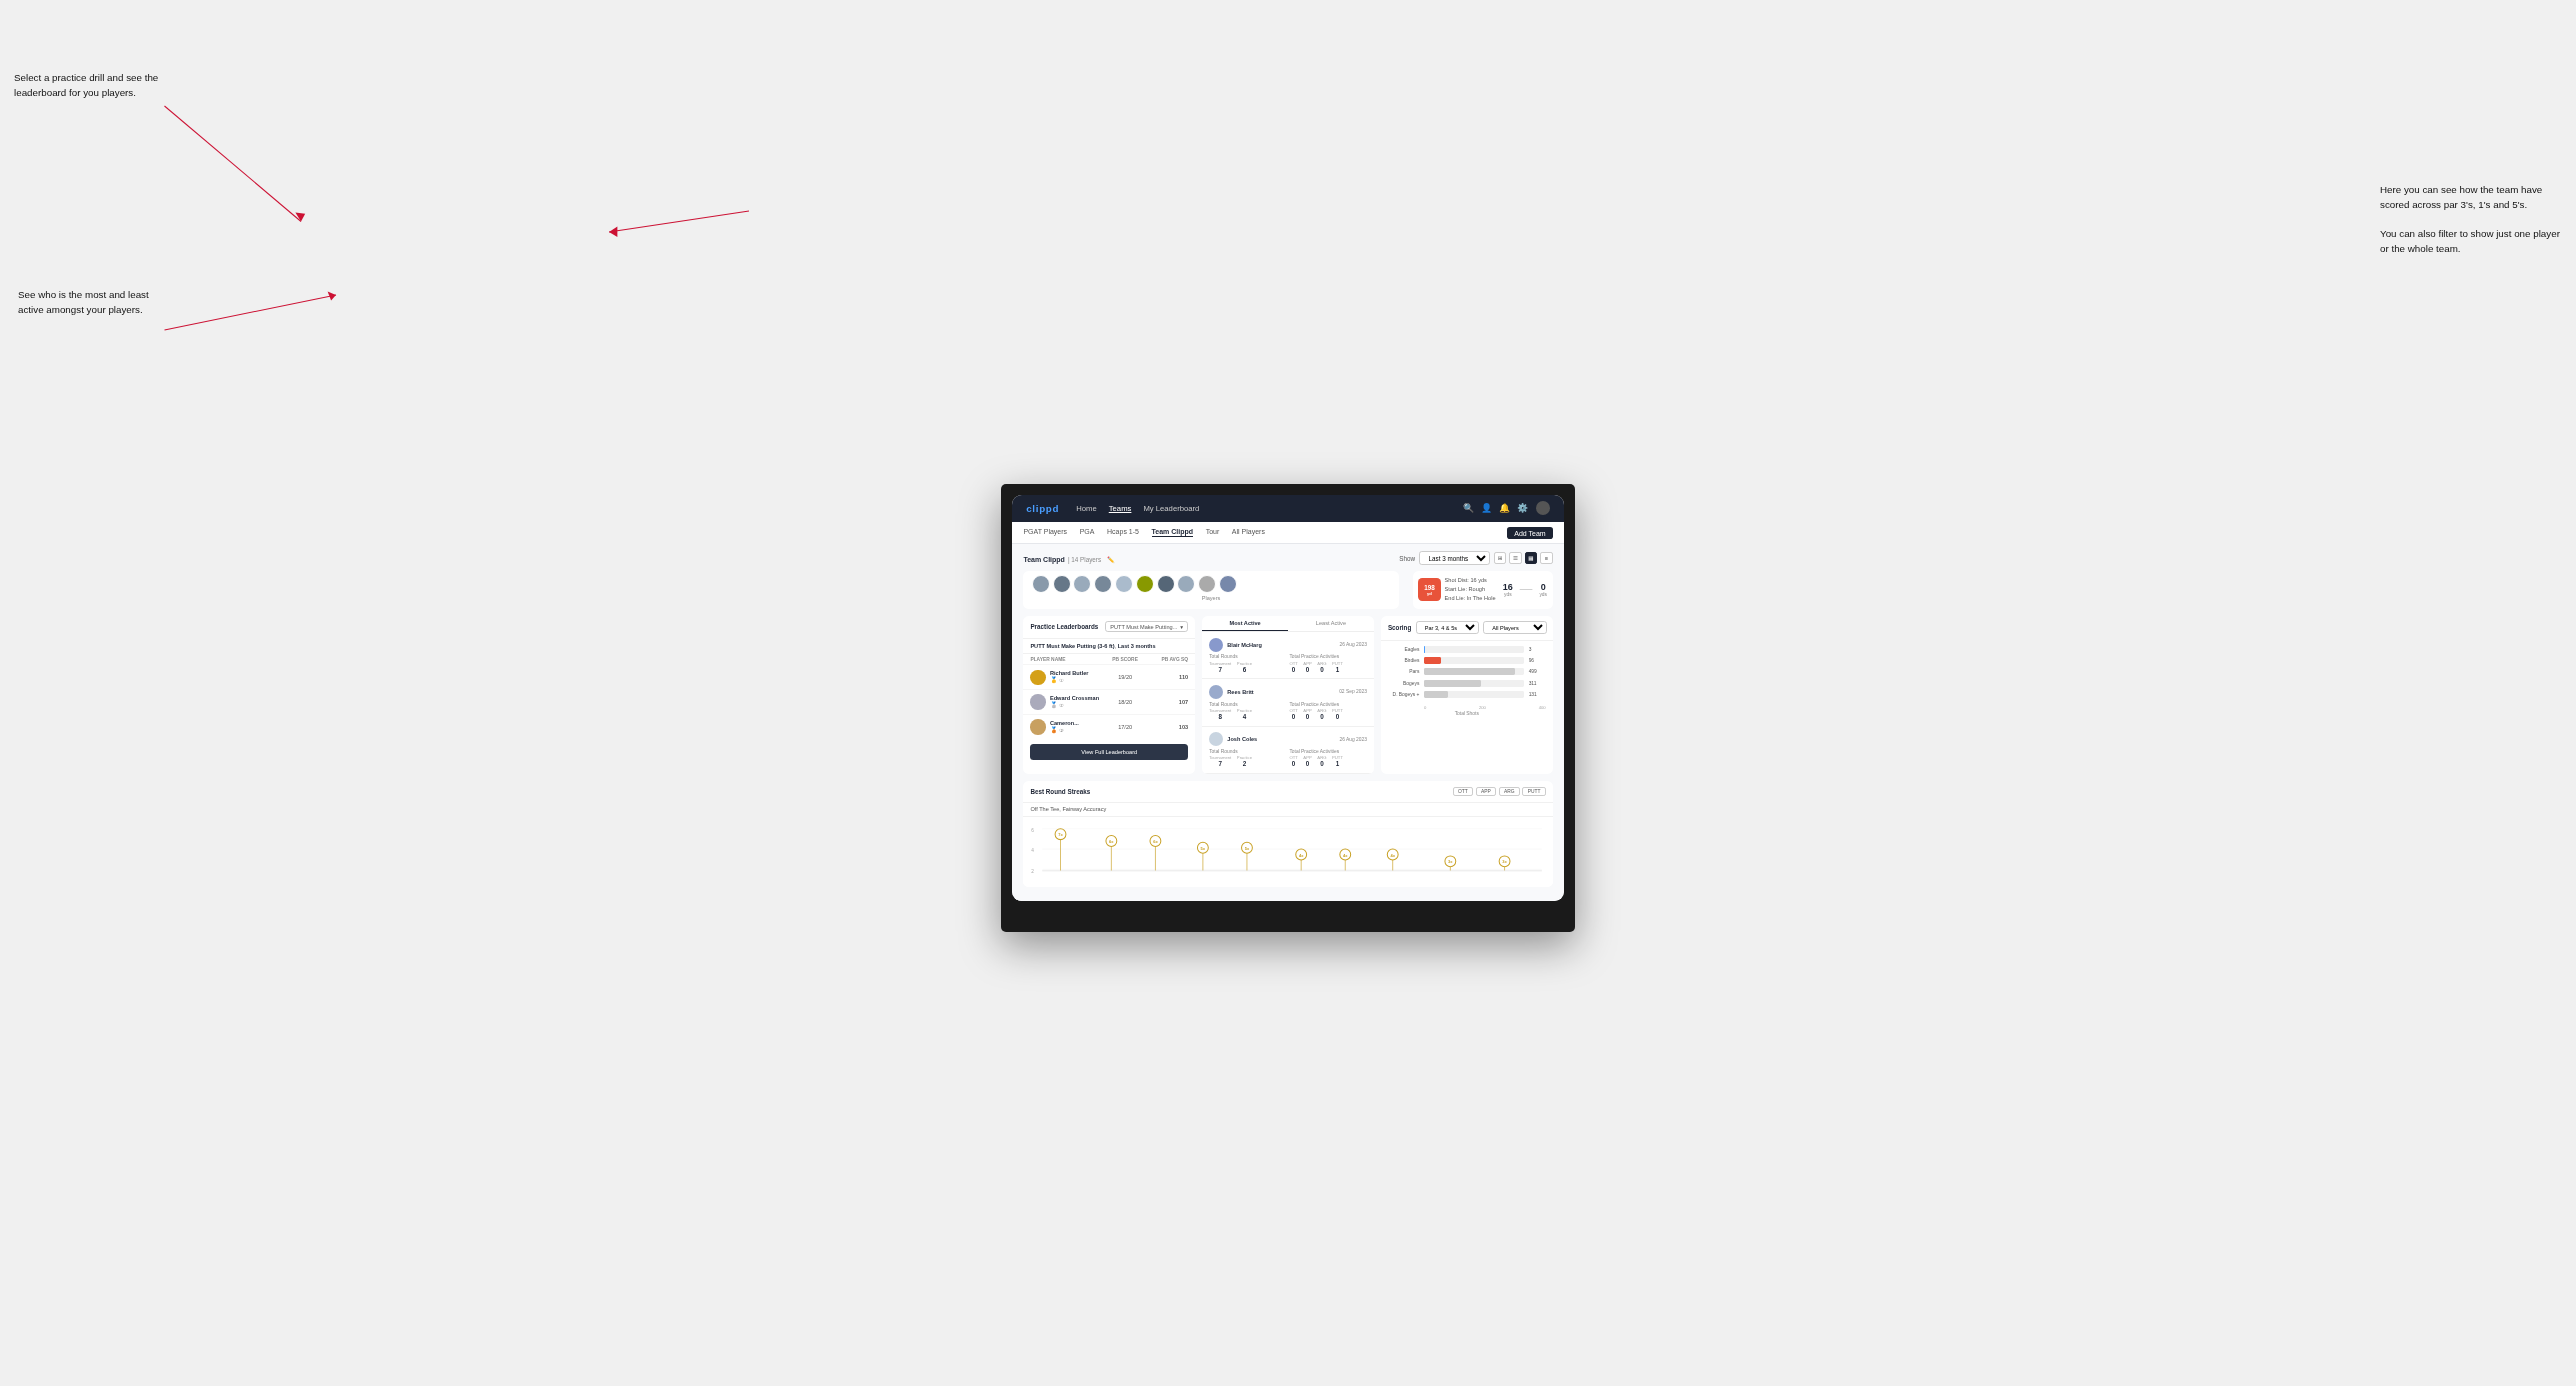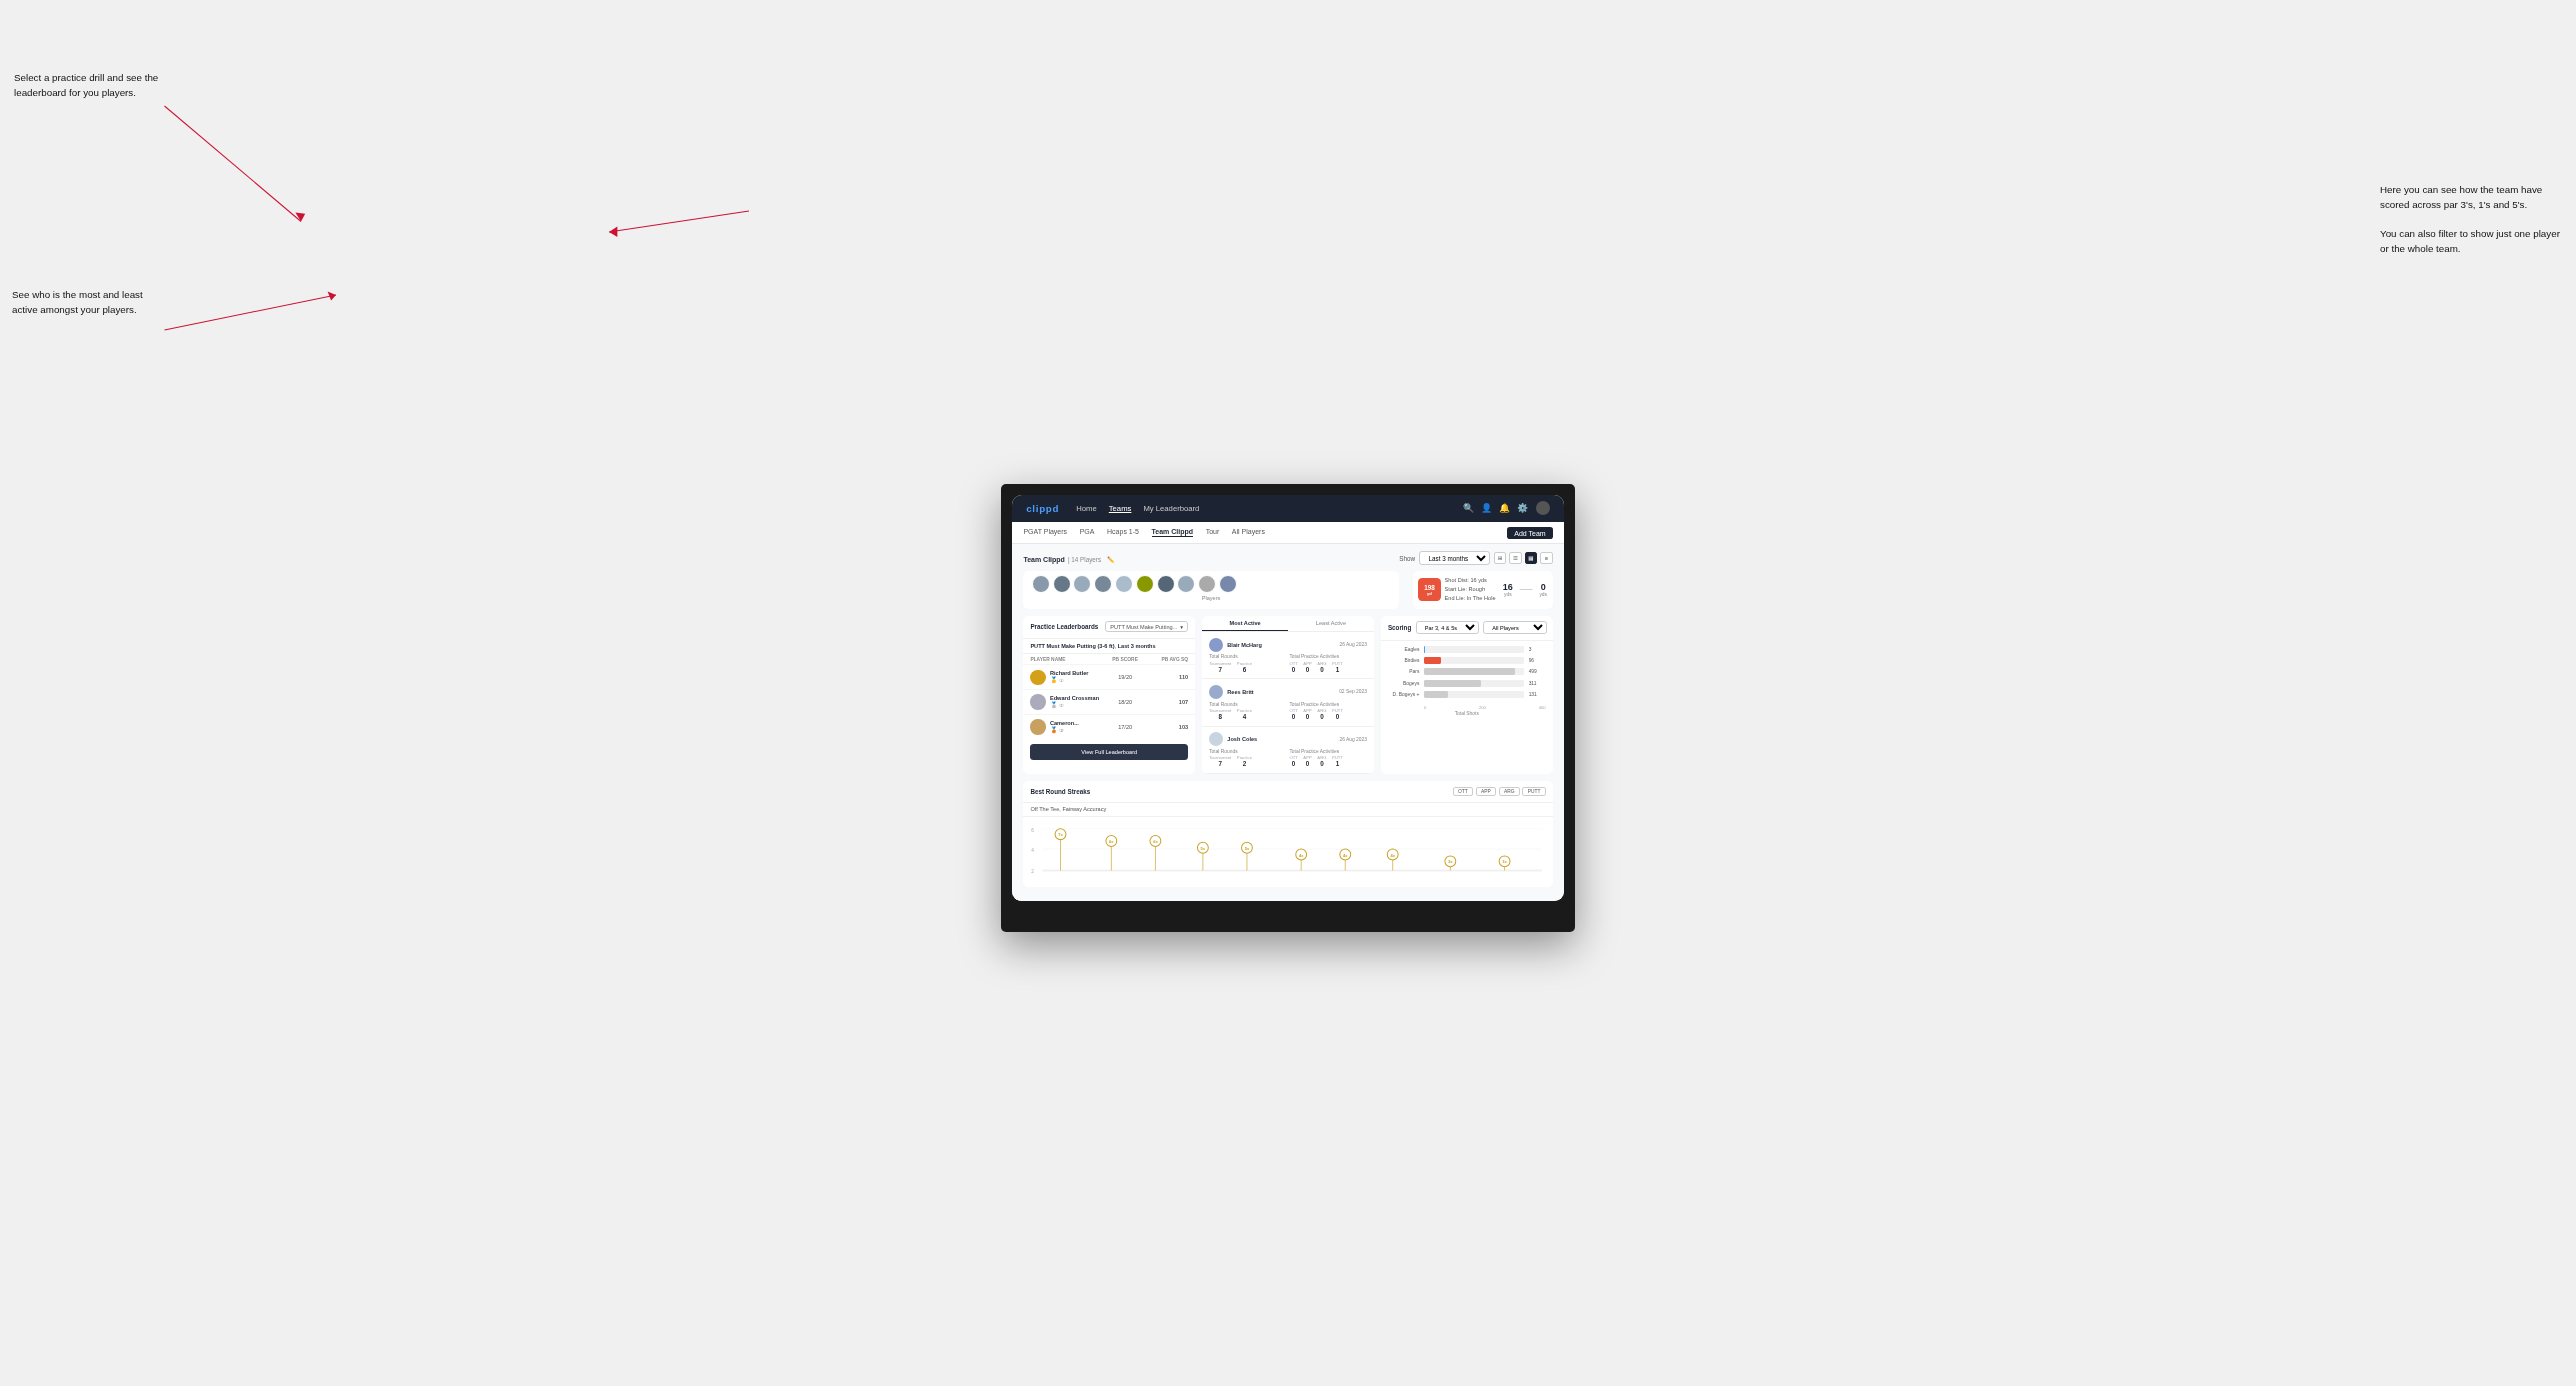--- a/index.html
+++ b/index.html
@@ -533,21 +533,21 @@
       margin-top: 15px;
     }
     .annot {
       position: absolute;
       font-size: 9.8px;
       line-height: 1.5;
       max-width: 154px;
       color: #111;
     }
     .annot-tl { top: 56px; left: 14px; }
-    .annot-ml { top: 273px; left: 12px; }
+    .annot-ml { top: 273px; left: 18px; }
     .annot-r { top: 168px; right: 14px; max-width: 182px; }
 
     svg.arrows {
       position: absolute;
       top: 0; left: 0;
       width: 100%;
       height: 100%;
       pointer-events: none;
       overflow: visible;
     }

